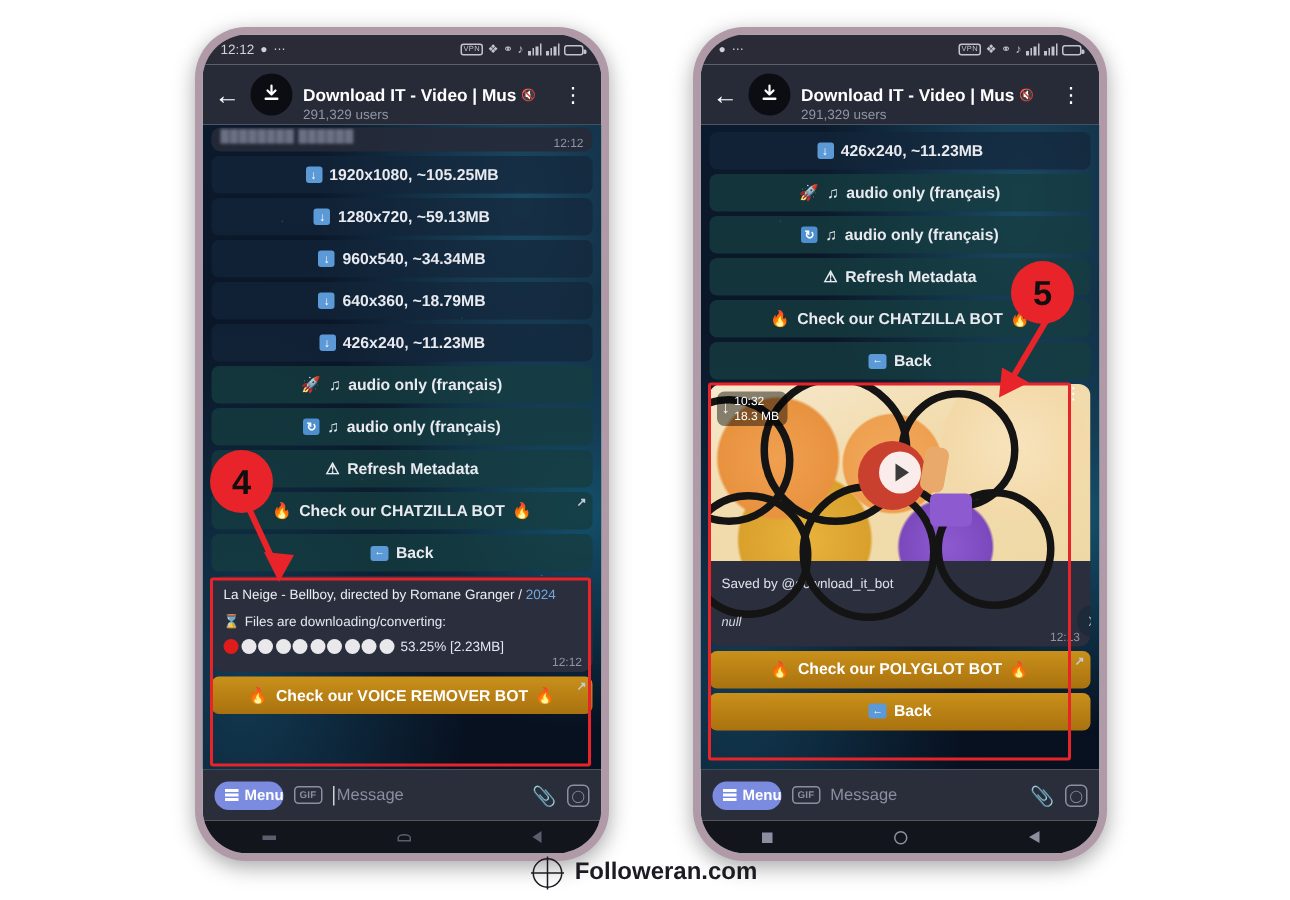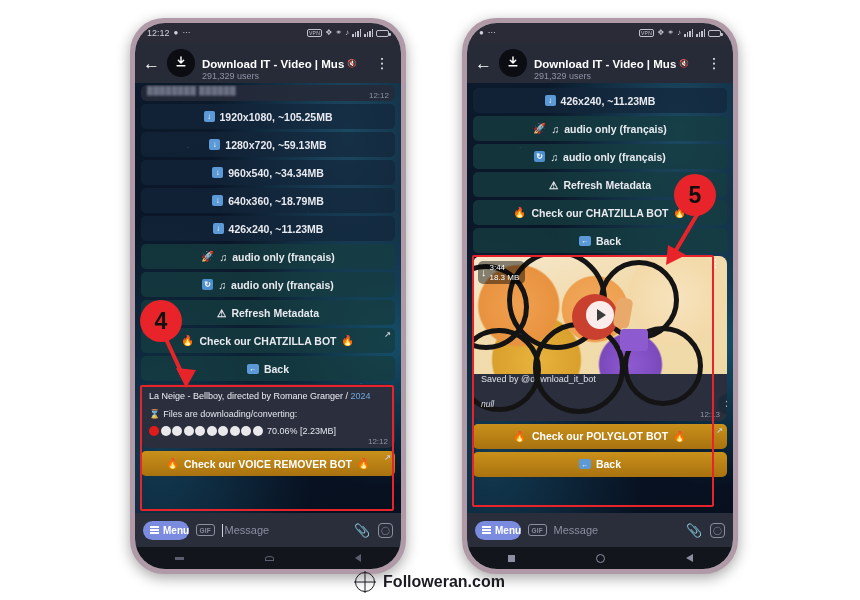--- a/index.html
+++ b/index.html
@@ -249,21 +249,21 @@
     padding: 2px 6px 2px 3px;
     display:flex; align-items:center; gap:3px;
   }
   .vid-badge .arrow { color:#fff; font-size:11px; line-height:1; }
   .vid-badge .meta { color:#fff; font-size:8px; line-height:1.2; }
   .vid-dots {
     position:absolute; right:6px; top:4px; z-index:3;
     color:#fff; font-size:11px; line-height:7px;
   }
   .saved-by {
-    padding: 0 8px 3px 8px;
+    padding: 10px 8px 3px 8px;
     color:#dfe2ea; font-size:9px;
   }
   .vid-caption {
     padding: 0 8px 10px 8px;
     color:#c9ccd8; font-size:8.5px; line-height:1.4;
     position: relative;
   }
   .vid-caption .nul { color:#d6d9e3;font-style:italic; }
   .vid-ts { position:absolute; right:7px; bottom:1px; color:#8f93a3; font-size:8px;text-align:center; }
   .share-btn {
@@ -483,21 +483,21 @@
           <span class="d on"></span>
           <span class="d"></span>
           <span class="d"></span>
           <span class="d"></span>
           <span class="d"></span>
           <span class="d"></span>
           <span class="d"></span>
           <span class="d"></span>
           <span class="d"></span>
           <span class="d"></span>
-          <span class="pct">70.06% [2.23MB]</span>
+          <span class="pct">53.25% [2.23MB]</span>
         </div>
         <div class="bub-ts">12:12</div>
       </div>
 
       <div class="kb-row gold">
         <span class="ext">↗</span>
         <span>🔥</span>
         <span>Check our VOICE REMOVER BOT</span>
         <span>🔥</span>
       </div>
@@ -615,21 +615,21 @@
             <i style="left:-16px; top:72px; width:84px; height:84px;"></i>
             <i style="left:60px; top:66px; width:92px; height:92px;"></i>
             <i style="left:150px; top:70px; width:80px; height:80px;"></i>
           </div>
           <div class="thumb-center"></div>
           <div class="thumb-fig"></div>
           <div class="thumb-fig2"></div>
           <div class="vid-badge">
             <span class="arrow">↓</span>
             <span class="meta">
-              <span>3:44</span><br>
+              <span>10:32</span><br>
               <span>18.3 MB</span>
             </span>
           </div>
           <div class="vid-dots">⋮</div>
           <div class="play-btn"></div>
         </div>
         <div class="saved-by">Saved by @download_it_bot</div>
         <div class="vid-caption">
           <br>
           <span class="nul">null</span>

